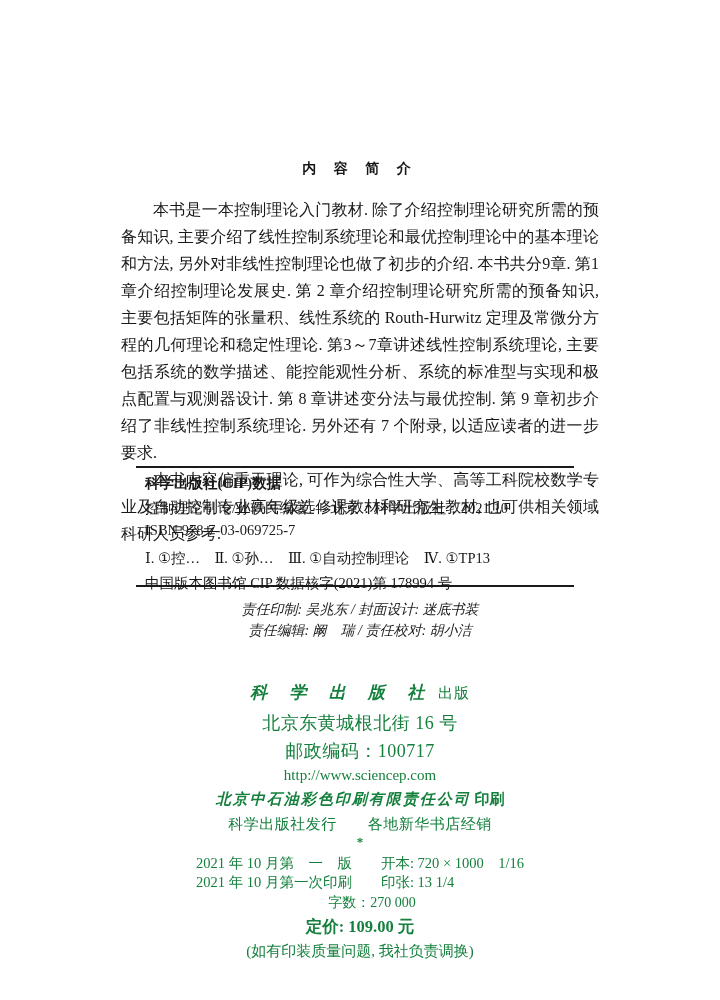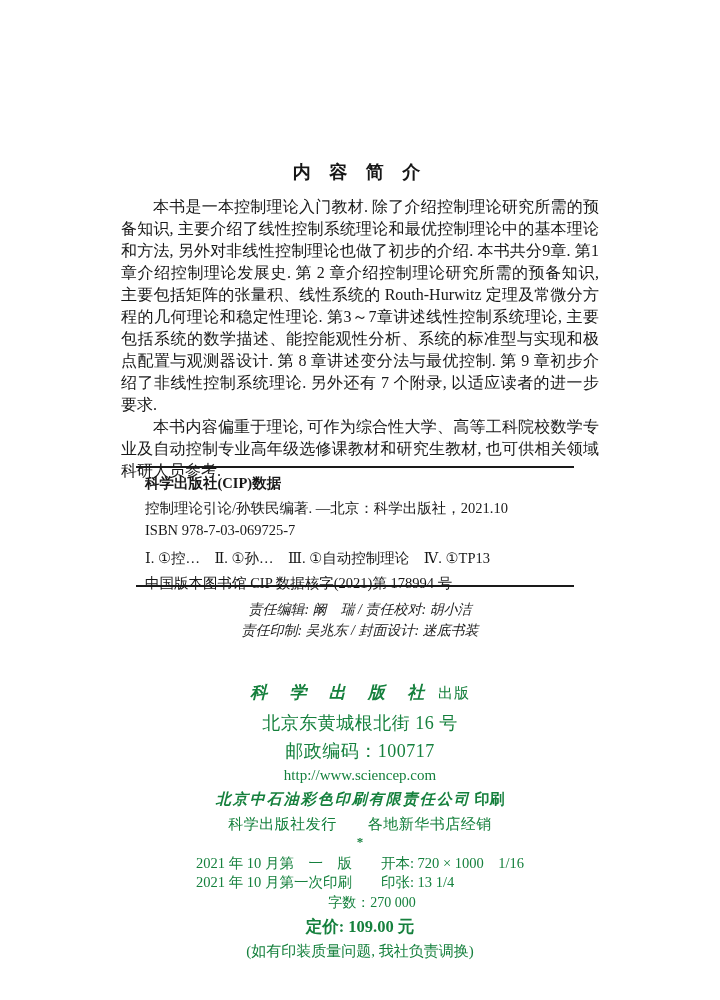--- a/index.html
+++ b/index.html
@@ -13,32 +13,32 @@
     color: #111111;
     font-family: "Liberation Serif", "DejaVu Serif", serif;
     overflow: hidden;
   }
   .page-title {
     position: absolute;
     top: 160px;
     left: 0;
     width: 100%;
     text-align: center;
-    font-size: 18px;
+    font-size: 14px;
     font-weight: bold;
     letter-spacing: 7px;
     color: #161616;
   }
   .intro {
     position: absolute;
     top: 196px;
     left: 121px;
     width: 478px;
     font-size: 16px;
-    line-height: 22px;
+    line-height: 27px;
     text-align: justify;
     color: #181818;
   }
   .intro p { text-indent: 2em; }
   .cip-box {
     position: absolute;
     top: 466px;
     left: 136px;
     width: 438px;
     height: 121px;
@@ -104,22 +104,22 @@
 
   <div class="cip-box">
     <div class="cip-header">科学出版社(CIP)数据</div>
     <div class="cip-line">控制理论引论/孙轶民编著. —北京：科学出版社，2021.10</div>
     <div class="cip-line">ISBN 978-7-03-069725-7</div>
     <div class="cip-line cip-class">Ⅰ. ①控…　Ⅱ. ①孙…　Ⅲ. ①自动控制理论　Ⅳ. ①TP13</div>
     <div class="cip-line">中国版本图书馆 CIP 数据核字(2021)第 178994 号</div>
   </div>
 
   <div class="credits">
+    <div>责任印制: 吴兆东 / 封面设计: 迷底书装</div>
     <div>责任编辑: 阚　瑞 / 责任校对: 胡小洁</div>
-    <div>责任印制: 吴兆东 / 封面设计: 迷底书装</div>
   </div>
 
   <div class="colophon">
     <div class="brand-line">
       <span class="brand-script">科 学 出 版 社</span><span class="brand-suffix"> 出版</span>
     </div>
     <div class="addr-line">北京东黄城根北街 16 号</div>
     <div class="addr-line">邮政编码：100717</div>
     <div class="url-line">http://www.sciencep.com</div>
     <div class="printer-line">

